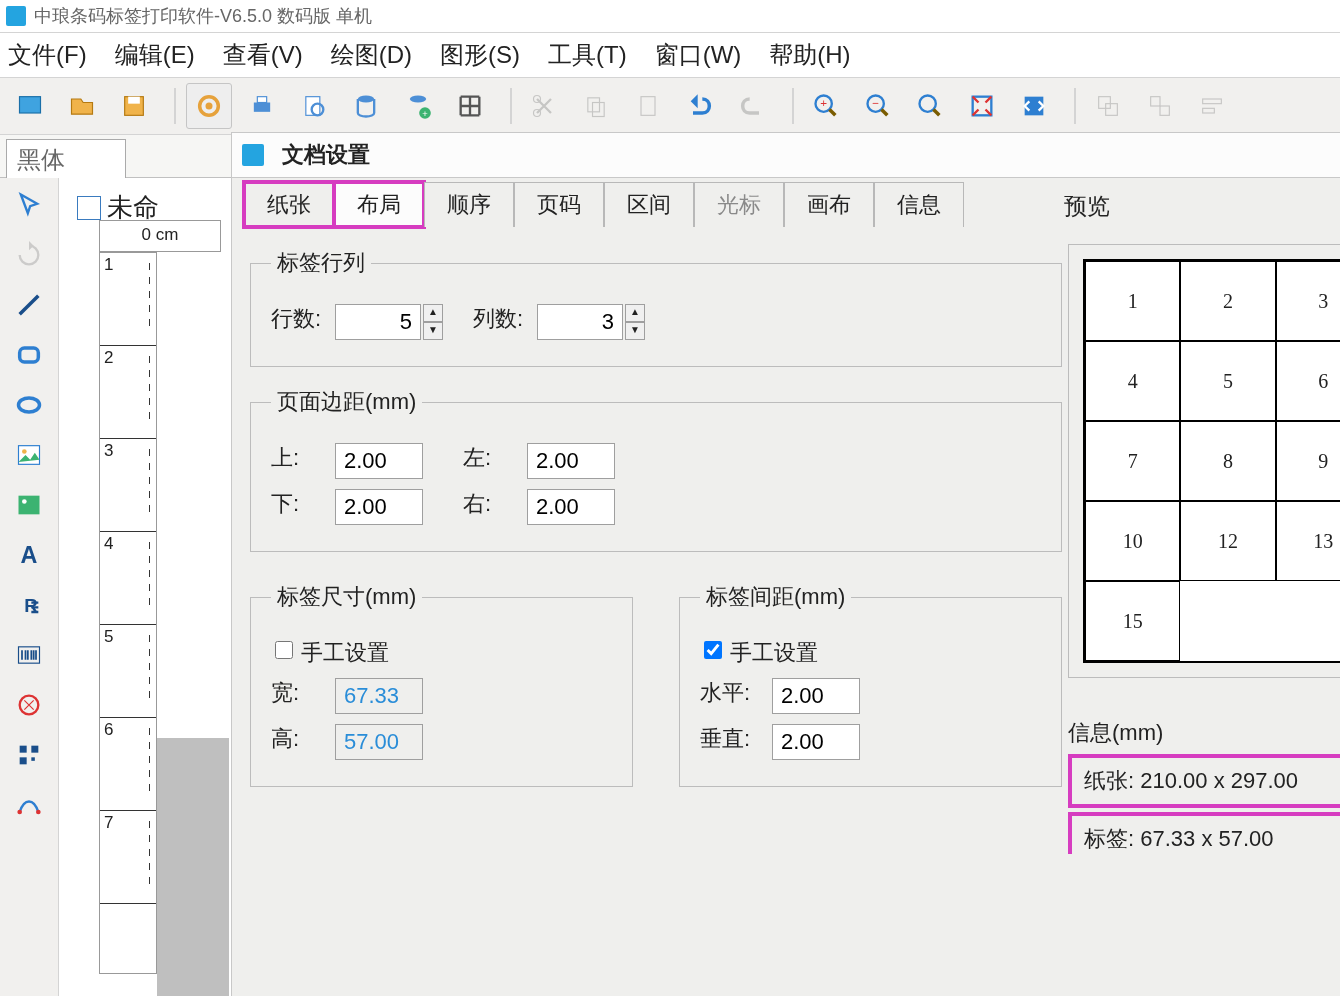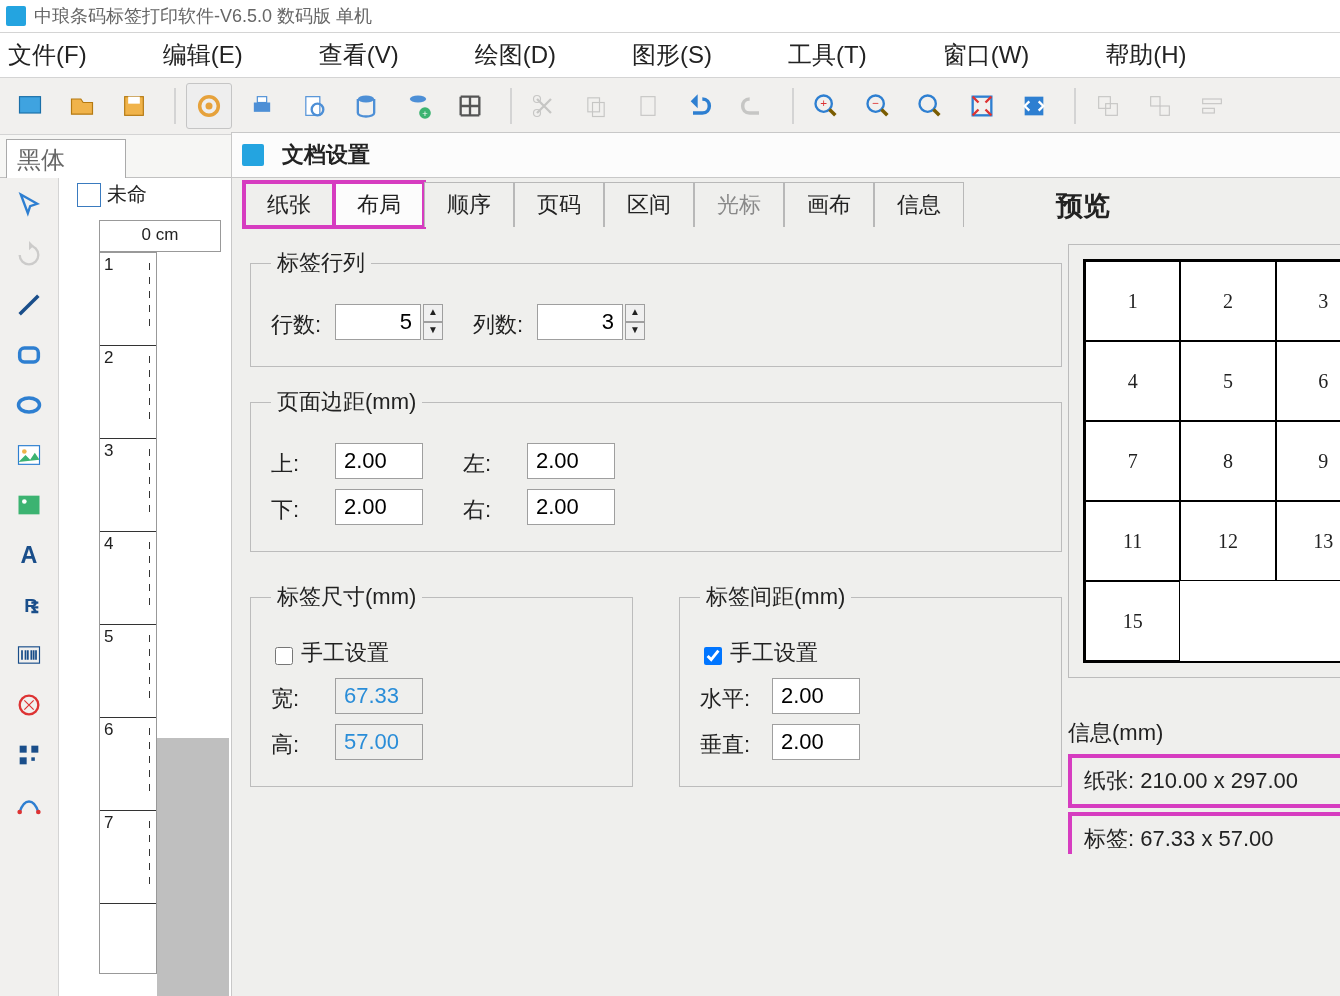--- a/index.html
+++ b/index.html
@@ -1,62 +1,62 @@
 <!DOCTYPE html>
 <html><head>
 <meta charset="utf-8">
 <style>
   html,body{margin:0;padding:0;font-family:"Microsoft YaHei","SimSun",sans-serif;background:#fff;font-size:19px;color:#222;}
   body{width:1340px;height:996px;overflow:hidden;}
   
   .titlebar{display:flex;align-items:center;height:32px;border-bottom:1px solid #d4d4d4;padding:0 6px;font-size:18px;color:#666;}
   .app-icon{width:20px;height:20px;background:#24a4e0;margin-right:8px;display:inline-block;border-radius:2px;}
   
-  .menubar{display:flex;align-items:center;height:44px;border-bottom:1px solid #d4d4d4;padding:0 8px;gap:48px;}
+  .menubar{display:flex;align-items:center;height:44px;border-bottom:1px solid #d4d4d4;padding:0 8px;}
   .menubar span{margin-right:28px;font-size:24px;color:#222;}
   
   .toolbar{display:flex;align-items:center;height:56px;border-bottom:1px solid #d4d4d4;background:#f1f0ee;padding:0 8px;}
   .tbtn{width:44px;height:44px;display:flex;align-items:center;justify-content:center;margin-right:8px;border-radius:3px;}
   .tbtn.sel{background:#eee;border:1px solid #c5c5c5;}
   .toolbar .sep{width:2px;height:36px;background:#d4d4d4;margin:0 10px;}
   .tbtn svg{width:28px;height:28px;}
   
   .fontbar{height:42px;border-bottom:1px solid #c0c0c0;background:#f6f6f4;}
   .fontname{display:inline-block;border:1px solid #aaa;padding:4px 60px 4px 10px;margin:4px 0 0 6px;font-size:24px;color:#666;background:#fff;}
   
   .workarea{display:flex;height:calc(100% - 32px - 44px - 56px - 42px);}
   .vtools{width:58px;border-right:1px solid #d4d4d4;background:#f1f0ee;padding-top:2px;}
   .vbtn{width:46px;height:46px;margin:2px auto 4px auto;display:flex;align-items:center;justify-content:center;border-radius:3px;}
   .vbtn svg{width:28px;height:28px;}
   
   .canvas-area{flex:1;position:relative;background:#fff;}
-  .doc-tab{position:absolute;top:3px;left:18px;display:flex;align-items:center;font-size:20px;color:#222;}
+  .doc-tab{position:absolute;top:12px;left:18px;display:flex;align-items:center;font-size:26px;color:#222;}
   .doc-tab .di{width:22px;height:22px;border:1px solid #3a7bbf;margin-right:6px;}
   .ruler-h{position:absolute;top:42px;left:40px;width:120px;height:30px;border:1px solid #999;background:#fff;font-size:17px;text-align:center;line-height:28px;}
   .ruler-v{position:absolute;top:74px;left:40px;width:56px;height:720px;border:1px solid #999;background:#fff;font-size:17px;}
   .ruler-v .tick{height:90px;border-bottom:1px solid #333;padding:2px 0 0 4px;position:relative;}
   .ruler-v .tick::after{content:"";position:absolute;right:6px;top:10px;width:1px;height:70px;background:linear-gradient(to bottom,#333 0,#333 10%,transparent 10%,transparent 20%,#333 20%,#333 30%,transparent 30%,transparent 40%,#333 40%,#333 50%,transparent 50%,transparent 60%,#333 60%,#333 70%,transparent 70%,transparent 80%,#333 80%,#333 90%,transparent 90%);}
   .gray-block{position:absolute;top:560px;left:98px;width:72px;height:270px;background:#bfbfbf;}
   
   .dialog{position:absolute;top:-46px;left:172px;width:1168px;height:870px;background:#efefed;border:1px solid #c8c8c8;}
   .dlg-title{height:44px;display:flex;align-items:center;padding:0 10px;border-bottom:1px solid #c8c8c8;background:#fcfcfc;}
   .dlg-title .app-icon{width:22px;height:22px;}
   .dlg-title .lbl{font-size:22px;margin-left:10px;font-weight:bold;}
   
   .tabs{display:flex;height:48px;margin:4px 0 0 12px;}
   .tab{width:88px;height:44px;border:1px solid #b8b8b8;border-bottom:none;display:flex;align-items:center;justify-content:center;font-size:22px;background:#efefed;margin-right:0;}
   .tab.active{background:#fcfcfc;}
   .tab.highlight{outline:4px solid #d63cc0;outline-offset:-2px;}
-  .tabs .lbl-preview{margin-left:auto;margin-right:290px;font-size:27px;align-self:center;font-weight:bold;}
+  .tabs .lbl-preview{margin-left:auto;margin-right:290px;font-size:23px;align-self:center;}
   
   .dlg-body{display:flex;padding:8px 12px;}
   .form-col{flex:1;}
   fieldset{border:1px solid #bcbcbc;margin:10px 6px 20px 6px;padding:16px 20px;}
   legend{font-size:22px;padding:0 6px;color:#222;}
-  .row{display:flex;align-items:flex-end;margin:10px 0;}
+  .row{display:flex;align-items:flex-start;margin:10px 0;}
   .row label{font-size:22px;min-width:64px;}
   .row input[type=text]{border:1px solid #9f9f9f;height:36px;width:88px;font-size:22px;padding:0 8px;box-sizing:border-box;}
   .row input.wide{width:86px;text-align:right;}
   .row .spinner{display:flex;flex-direction:column;margin-left:2px;}
   .row .spinner div{width:18px;height:16px;border:1px solid #9f9f9f;font-size:10px;line-height:14px;text-align:center;background:#f0f0f0;}
   .row input[type=checkbox]{width:18px;height:18px;margin-right:8px;}
   input.disabled{color:#2a8dd8;}
   .twoCol{display:flex;gap:34px;}
   .twoCol fieldset{flex:1;}
   
@@ -427,21 +427,21 @@
             <div class="preview-grid">
               <div>1</div>
               <div>2</div>
               <div>3</div>
               <div>4</div>
               <div>5</div>
               <div>6</div>
               <div>7</div>
               <div>8</div>
               <div>9</div>
-              <div>11</div>
+              <div>10</div>
               <div>12</div>
               <div>13</div>
               <div>15</div>
             </div>
           </div>
           <div class="info-box">
             <div class="info-title">信息(mm)</div>
             <div class="info-line">纸张: 210.00 x 297.00</div>
             <div class="info-line bottom">标签: 67.33 x 57.00</div>
           </div>

